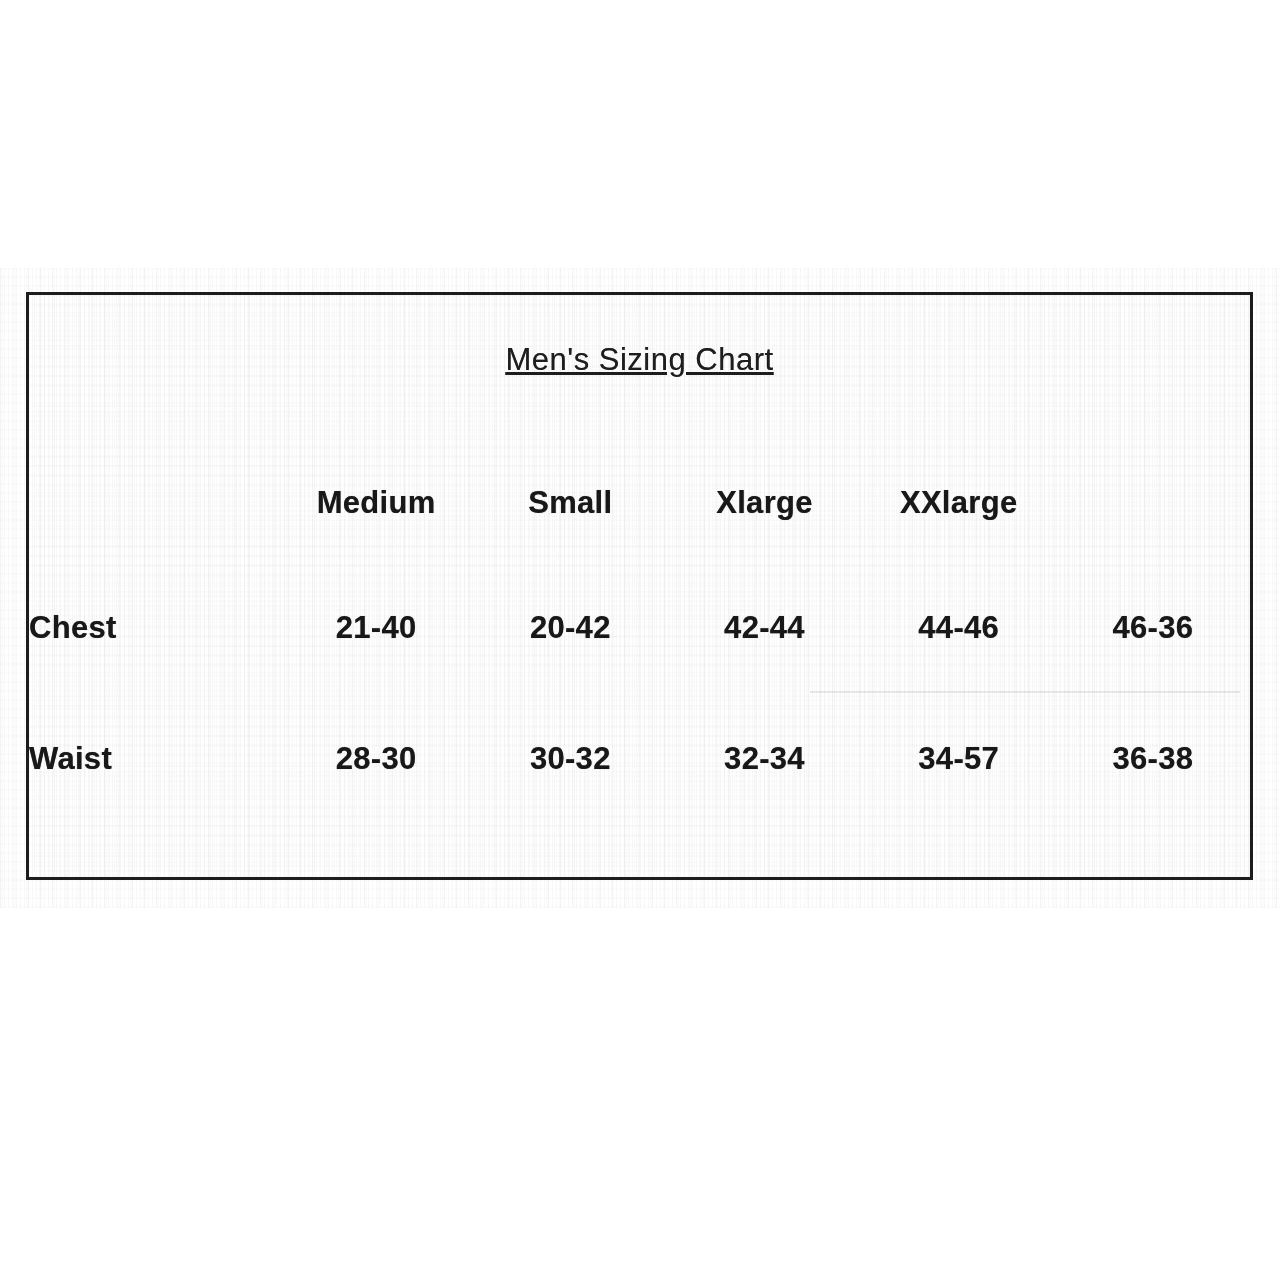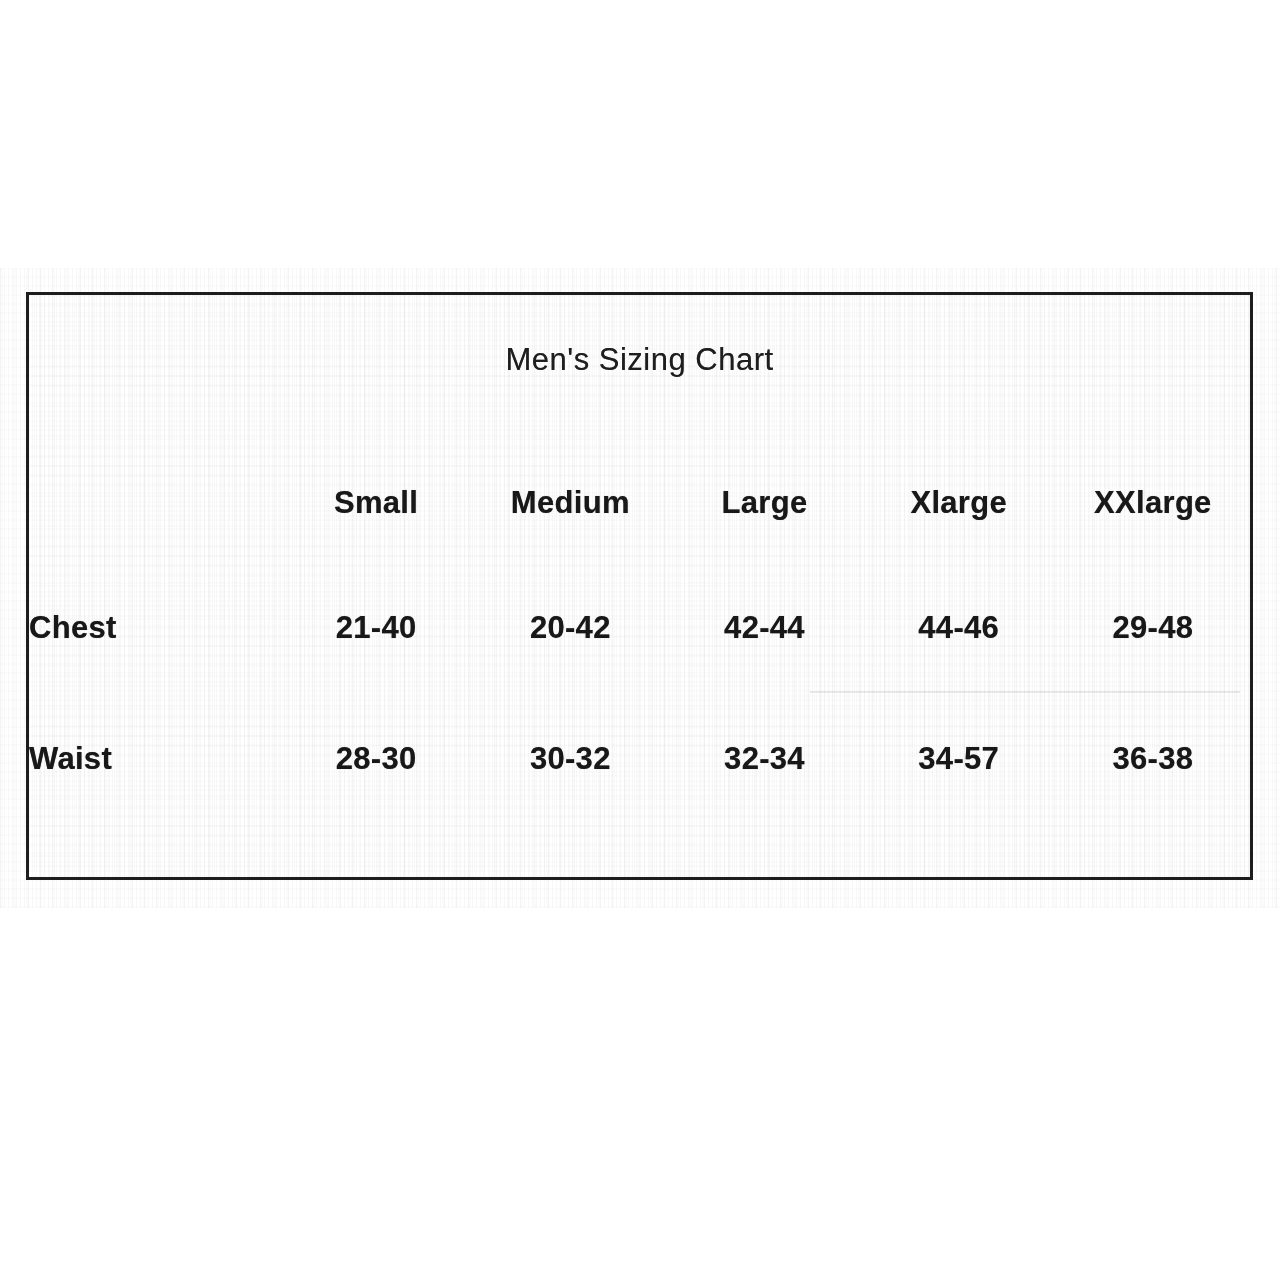--- a/index.html
+++ b/index.html
@@ -46,20 +46,21 @@
     position: absolute;
     top: 47px;
     left: 0;
     width: 100%;
     text-align: center;
     font-size: 31px;
     font-weight: 400;
     color: #1e1e1e;
     text-shadow: 0 0 0.6px rgba(30,30,30,0.65);
     letter-spacing: 0.5px;
+    text-decoration: underline;
   }
   .row {
     position: absolute;
     left: 0;
     width: 100%;
     display: grid;
     grid-template-columns: 250px repeat(5, 1fr);
     align-items: center;
   }
   .header-row { top: 190px; }
@@ -91,34 +92,33 @@
 <div class="page">
 
   <div class="scan-noise"></div>
 
   <div class="chart-box">
 
     <div class="title">Men's Sizing Chart</div>
 
     <div class="row header-row">
       <div class="cell label-cell"></div>
+      <div class="cell">Medium</div>
       <div class="cell">Small</div>
-      <div class="cell">Medium</div>
-      <div class="cell">Large</div>
       <div class="cell">Xlarge</div>
       <div class="cell">XXlarge</div>
     </div>
 
     <div class="row row-chest">
       <div class="cell label-cell">Chest</div>
       <div class="cell">21-40</div>
       <div class="cell">20-42</div>
       <div class="cell">42-44</div>
       <div class="cell">44-46</div>
-      <div class="cell">29-48</div>
+      <div class="cell">46-36</div>
     </div>
 
     <div class="row row-waist">
       <div class="cell label-cell">Waist</div>
       <div class="cell">28-30</div>
       <div class="cell">30-32</div>
       <div class="cell">32-34</div>
       <div class="cell">34-57</div>
       <div class="cell">36-38</div>
     </div>

